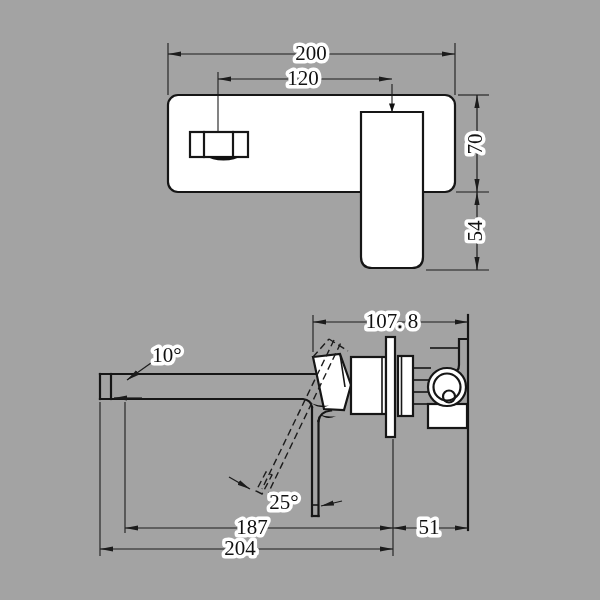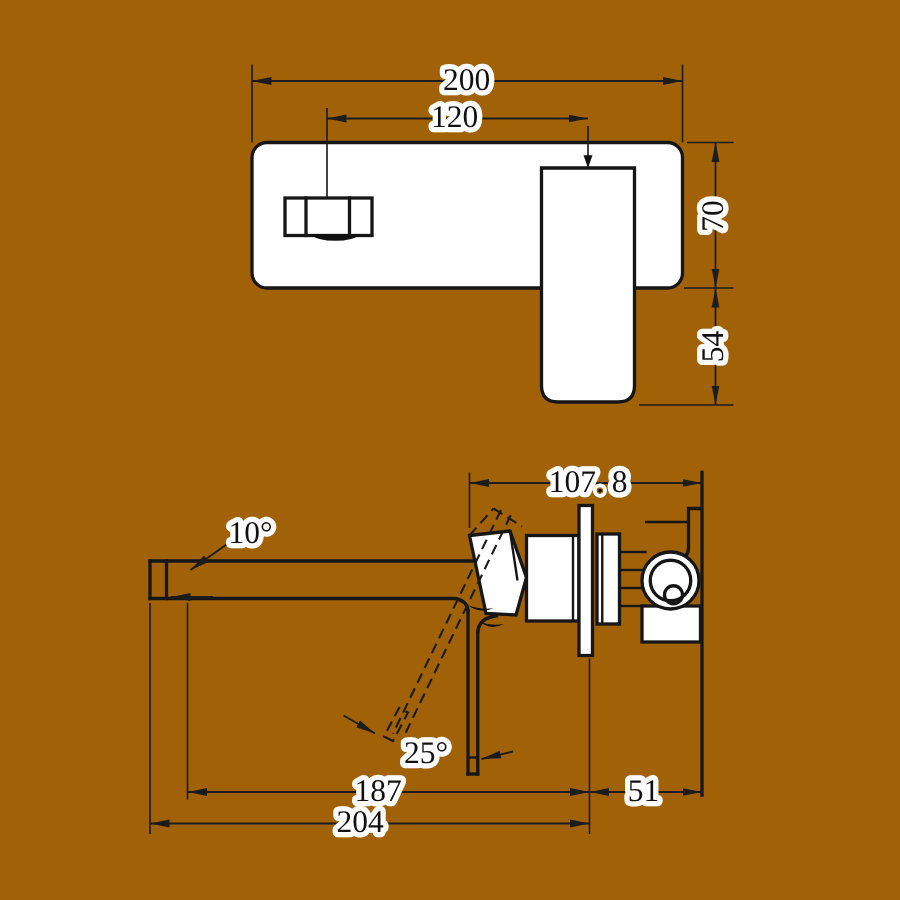--- a/index.html
+++ b/index.html
@@ -1,16 +1,16 @@
 <!DOCTYPE html>
 <html><head>
 <meta charset="utf-8">
 <style>
   html,body{margin:0;padding:0;background:#fff;}
-  .stage{width:600px;height:600px;background:#a16207;position:relative;overflow:hidden;}
+  .stage{width:600px;height:600px;background:#a3a3a3;position:relative;overflow:hidden;}
   svg{display:block;}
   .obj{stroke:#161616;stroke-width:2.2;fill:none;stroke-linecap:square;}
   .objf{stroke:#161616;stroke-width:2.2;fill:#ffffff;}
   .thin{stroke:#161616;stroke-width:1.6;fill:none;}
   .dimline{stroke:#1c1c1c;stroke-width:1.2;fill:none;}
   .extline{stroke:#1c1c1c;stroke-width:1.1;fill:none;}
   .dashed{stroke:#1c1c1c;stroke-width:1.4;fill:none;stroke-dasharray:7 4;}
   .solidfill{fill:#101010;stroke:none;}
   .dim{font-family:"Liberation Serif","DejaVu Serif",serif;font-size:21px;fill:#111;
        text-anchor:middle;dominant-baseline:middle;paint-order:stroke;stroke:#ffffff;stroke-width:7px;stroke-linejoin:round;}

